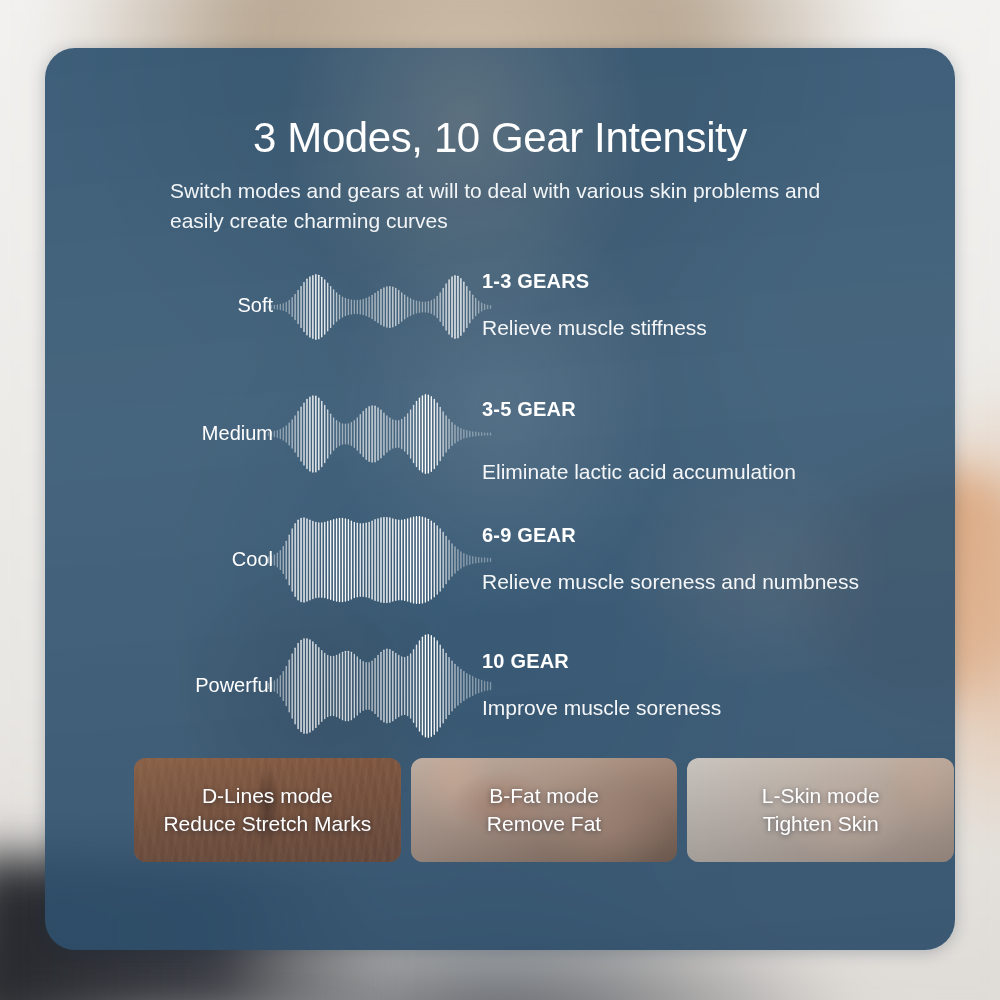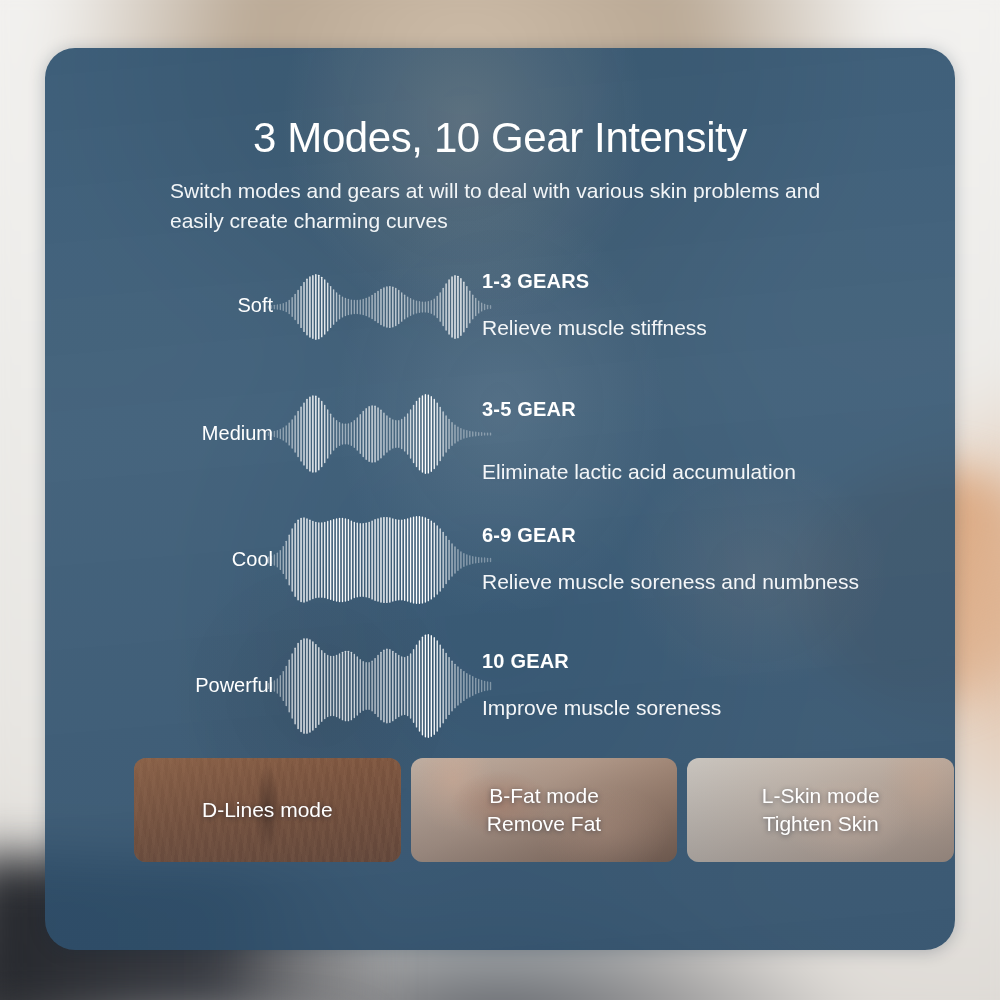--- a/index.html
+++ b/index.html
@@ -520,20 +520,21 @@
 
     </div>
 
     <div class="cards">
 
       <div class="card">
         <div class="card-photo photo-dlines"></div>
         <div class="card-shade"></div>
         <div class="card-text">
           <div>D-Lines mode</div>
+          <div>Reduce Stretch Marks</div>
         </div>
       </div>
 
       <div class="card">
         <div class="card-photo photo-bfat"></div>
         <div class="card-shade"></div>
         <div class="card-text">
           <div>B-Fat mode</div>
           <div>Remove Fat</div>
         </div>

